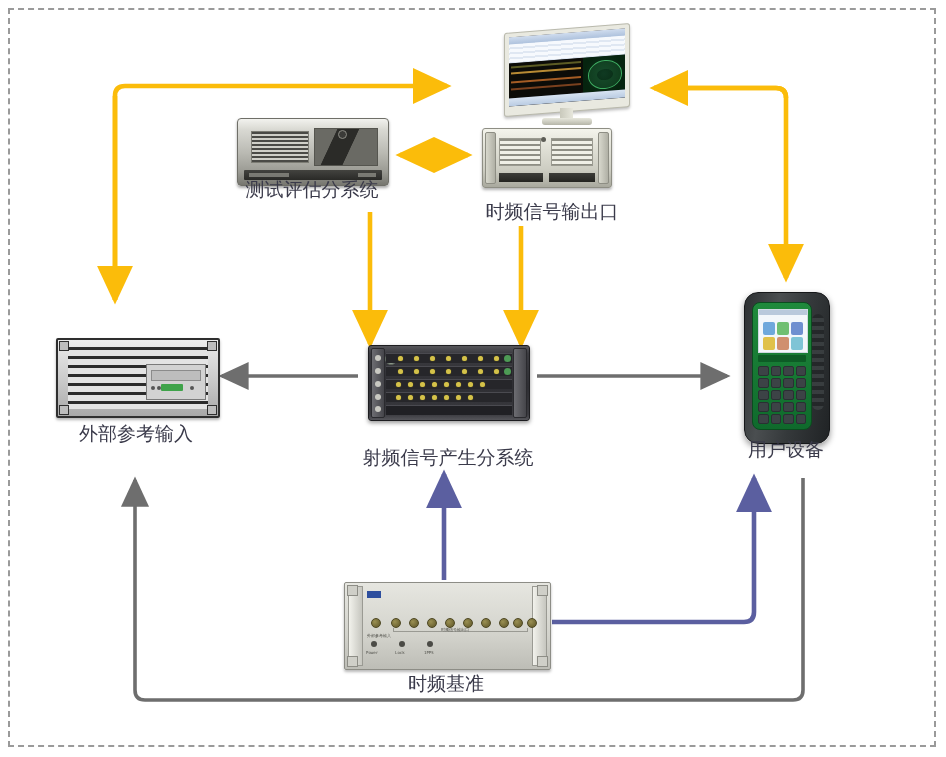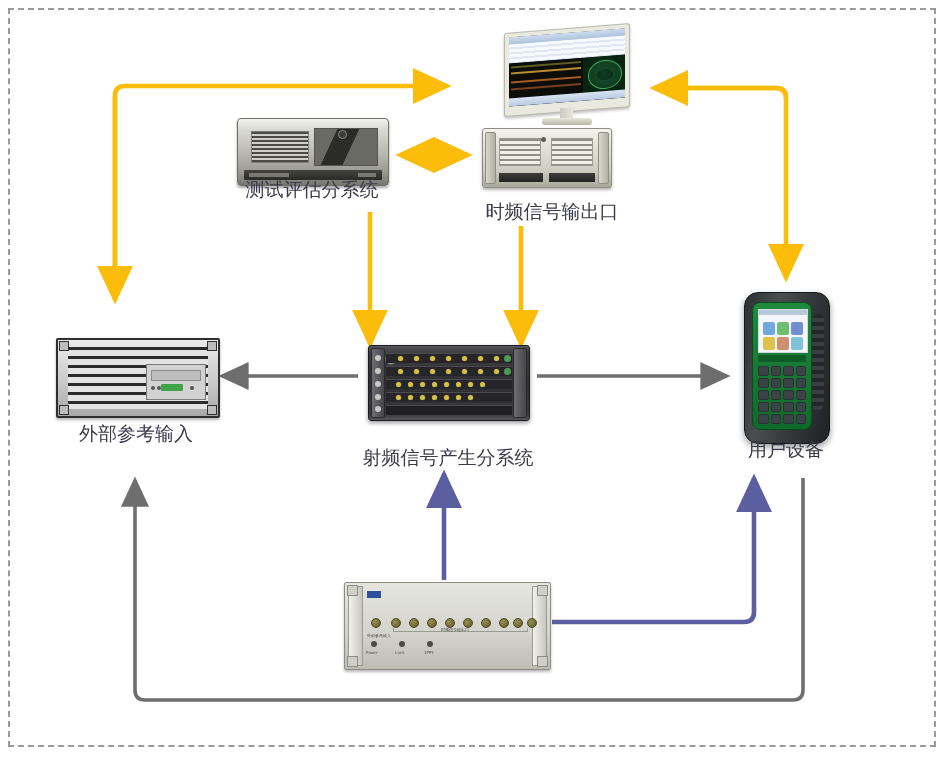--- a/index.html
+++ b/index.html
@@ -373,14 +373,15 @@
       <div class="micro" style="left:21px;top:67px;">Power</div>
       <div class="micro" style="left:50px;top:67px;">Lock</div>
       <div class="micro" style="left:79px;top:67px;">1PPS</div>
 
       <div class="cor tl"></div>
       <div class="cor tr"></div>
       <div class="cor bl"></div>
       <div class="cor br"></div>
     </div>
   </div>
+  <div class="cap" style="left:366px;top:672px;width:160px;">时频基准</div>
 
 </div>
 
 </body></html>

